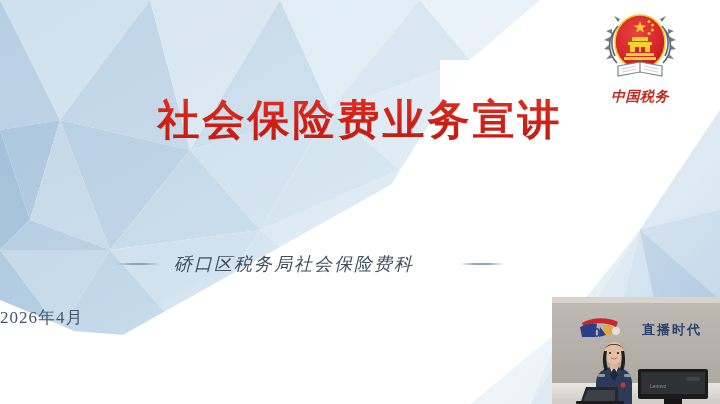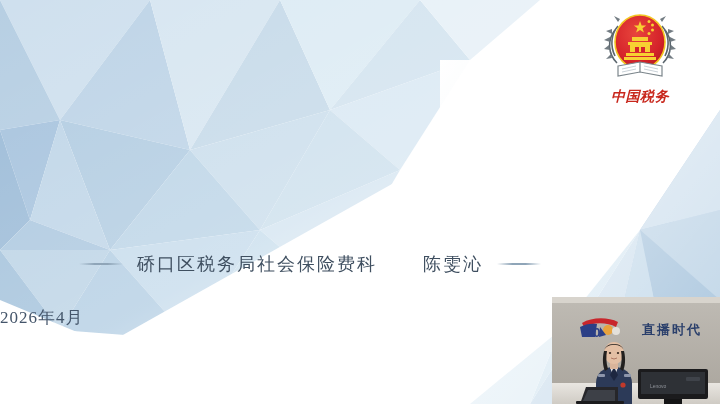--- a/index.html
+++ b/index.html
@@ -79,20 +79,21 @@
   
   .subtitle-row {
     position: absolute;
     top: 252px;
     left: 0;
     width: 620px;
     display: flex;
     align-items: center;
     justify-content: center;
     gap: 14px;
+    font-style: italic;
   }
   .rule {
     width: 44px;
     height: 2px;
     background: linear-gradient(90deg, rgba(120,146,170,0) 0%, #8fa5b8 35%, #8fa5b8 65%, rgba(120,146,170,0) 100%);
     flex: none;
   }
   .subtitle-text {
     font-size: 18px;
     letter-spacing: 2px;
@@ -255,26 +256,26 @@
 
       <g>
         <path d="M16,60 L38,56 L60,60 L60,70 L38,66 L16,70 Z" fill="#ffffff" stroke="#7c868c" stroke-width="1.2"></path>
         <path d="M38,56 L38,66" stroke="#7c868c" stroke-width="1.2"></path>
         <path d="M20,63 L34,60 M20,66 L34,63 M42,60 L56,63 M42,63 L56,66" stroke="#c3ccd2" stroke-width="0.9"></path>
       </g>
     </svg>
     <div class="emblem-text">中国税务</div>
   </div>
 
+  <div class="title">社会保险费业务宣讲</div>
 
   <div class="subtitle-row">
     <span class="rule"></span>
     <span class="subtitle-text">硚口区税务局社会保险费科</span>
     <span class="subtitle-gap"></span>
-    <span class="subtitle-text">陈雯沁</span>
     <span class="rule"></span>
   </div>
 
   <div class="date">2026年4月</div>
 
   <div class="webcam">
     <svg class="webcam-svg" viewBox="0 0 168 107">
       <defs>
         <linearGradient id="wallG" x1="0" y1="0" x2="0" y2="1">
           <stop offset="0%" stop-color="#bfbbb4"></stop>

